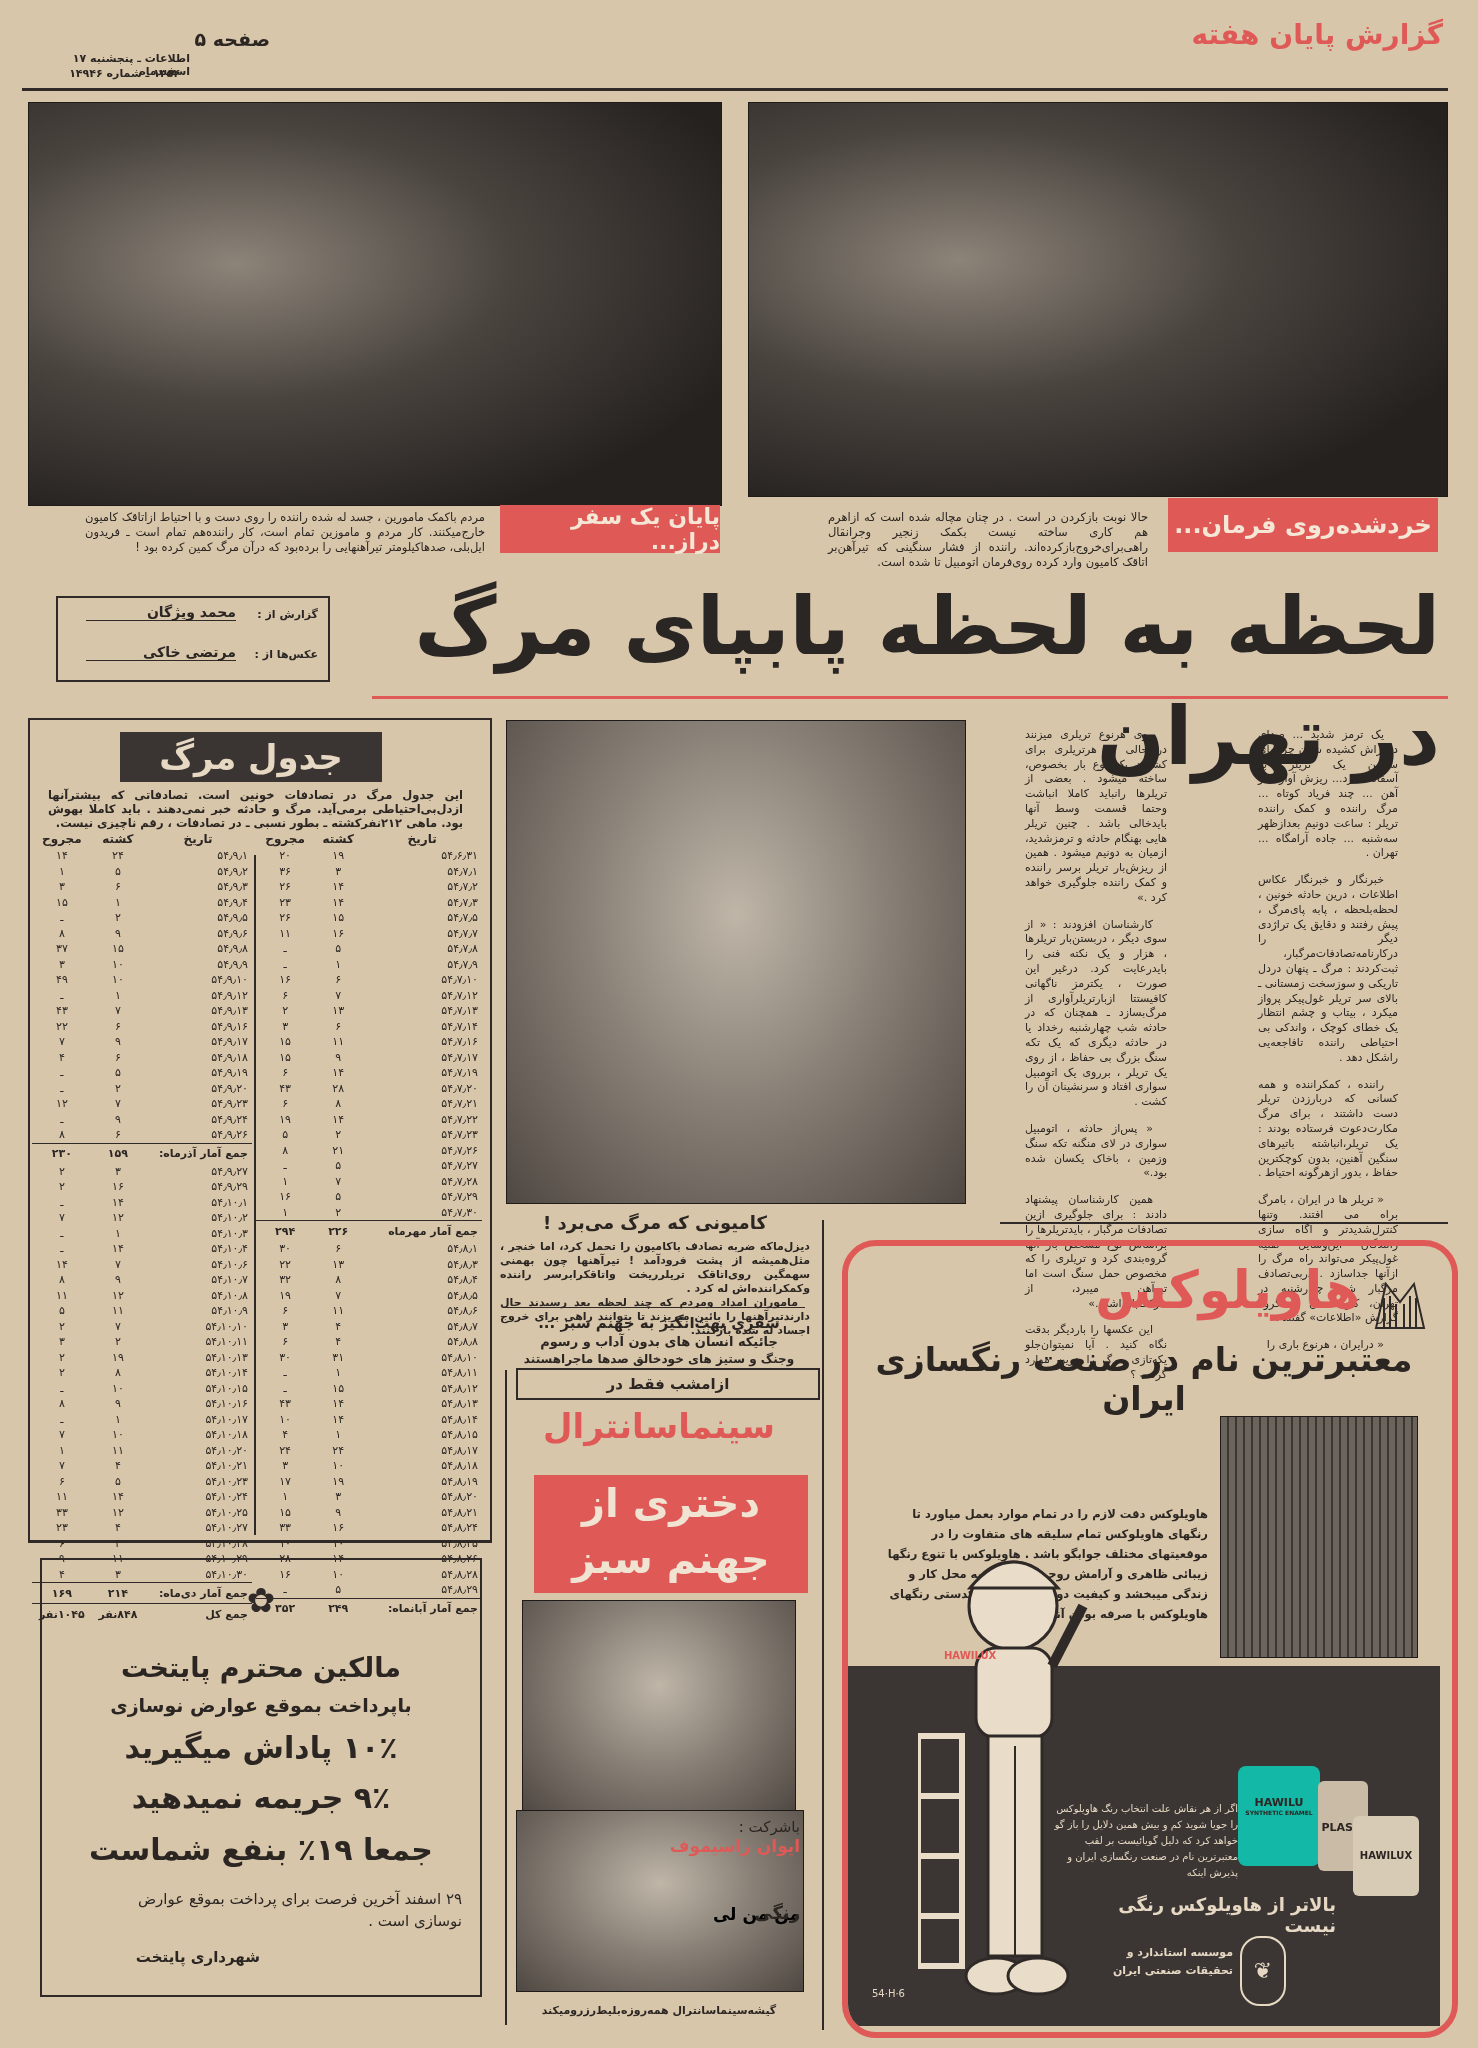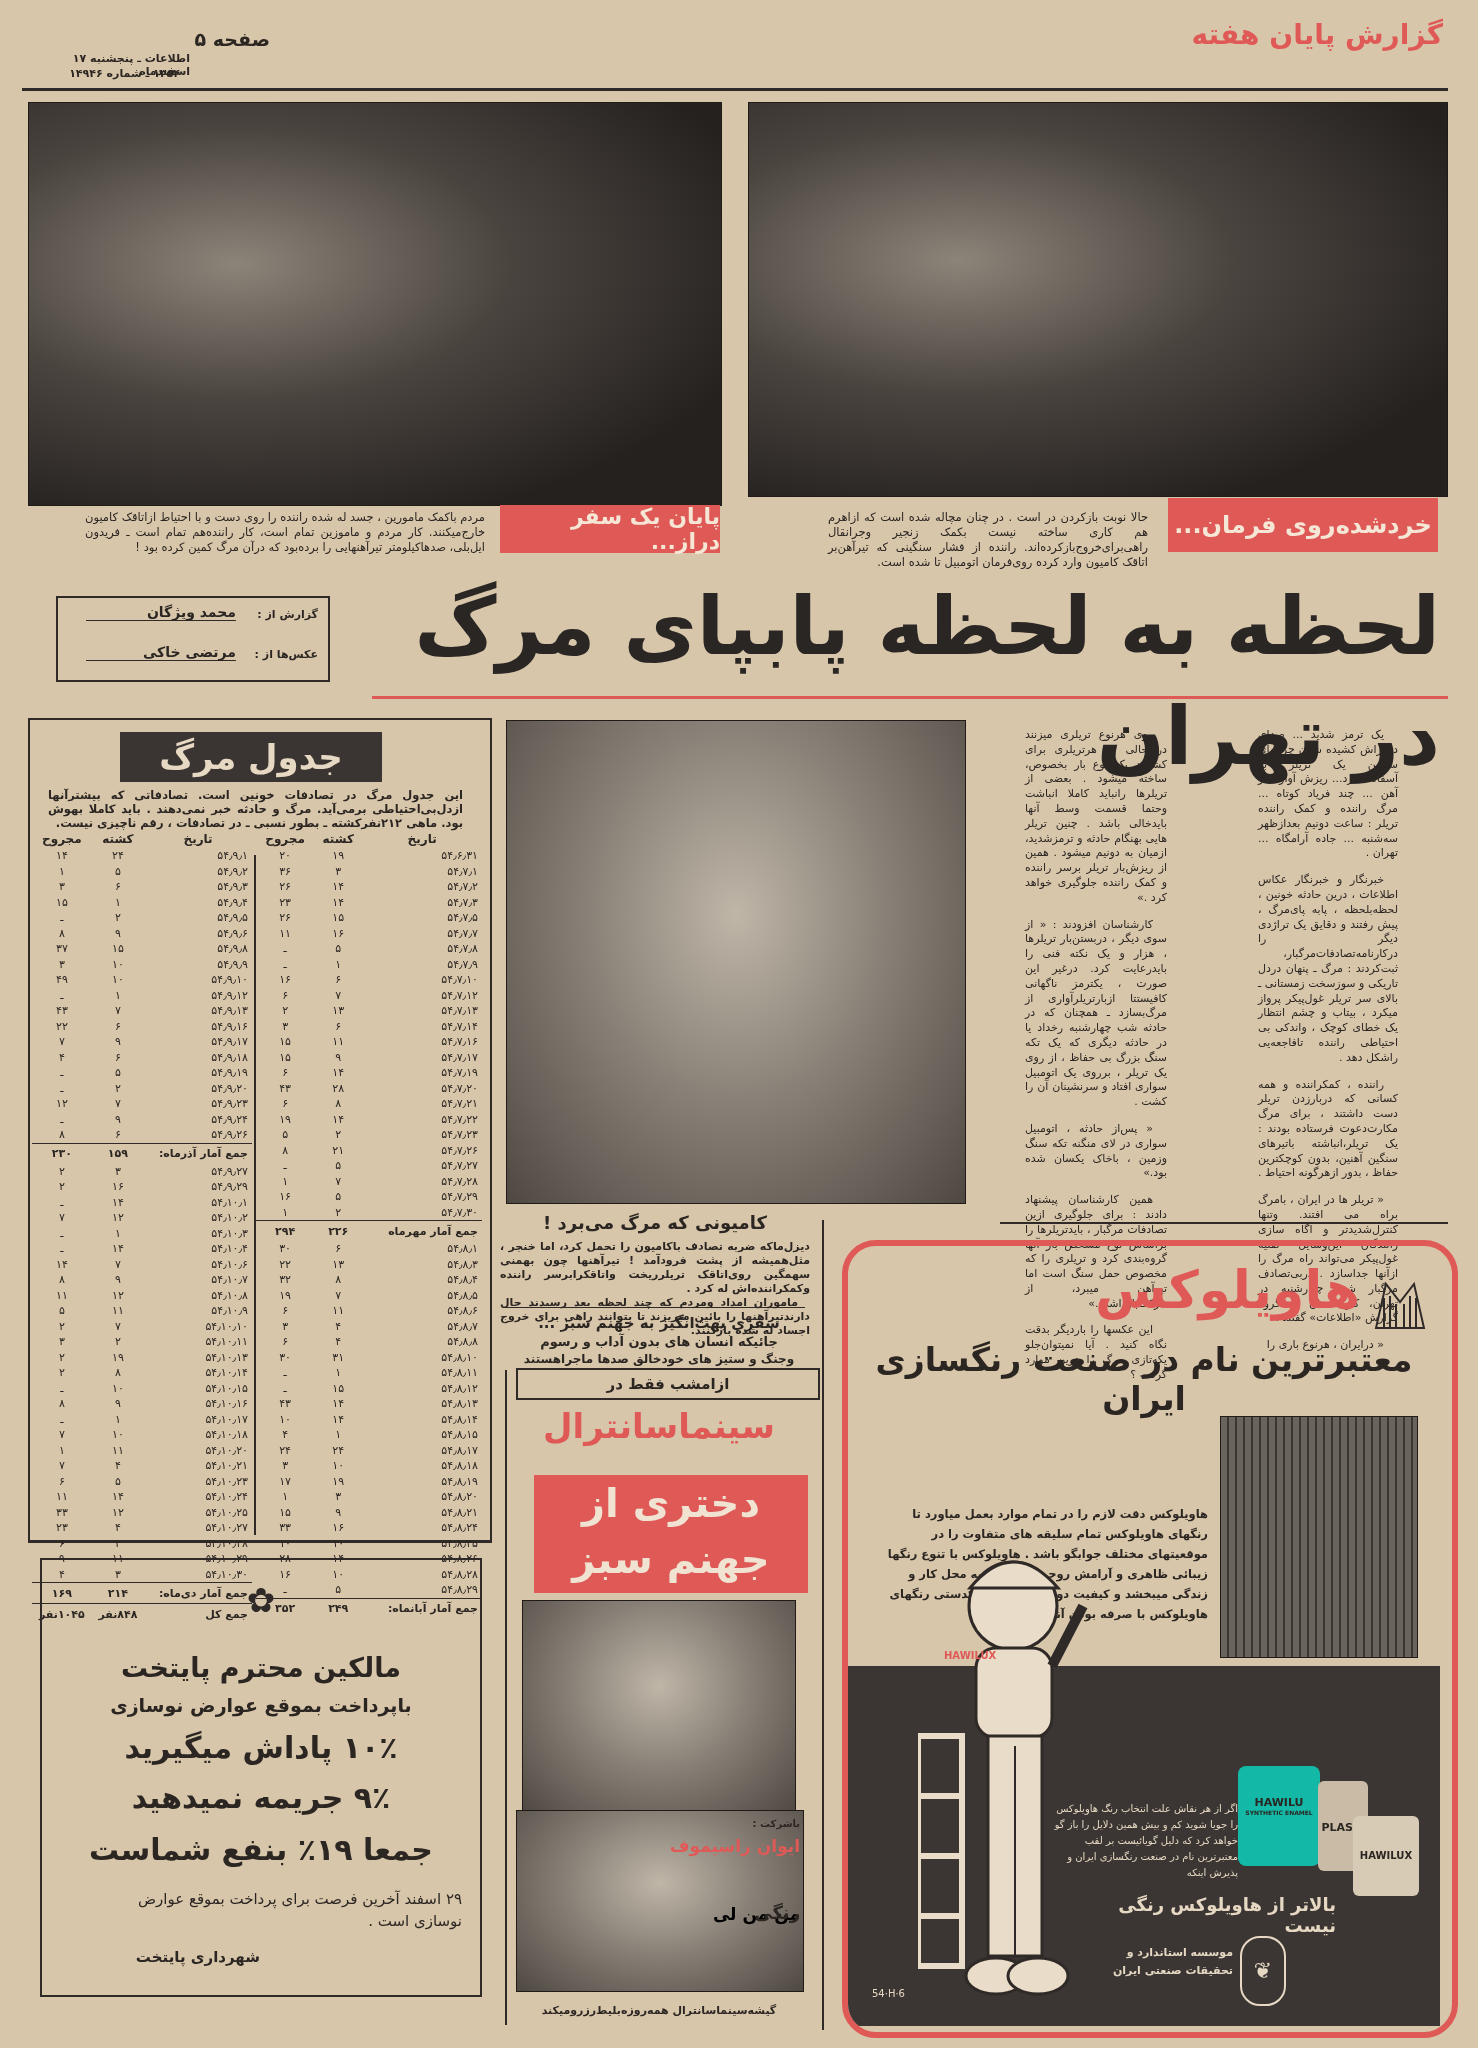--- a/index.html
+++ b/index.html
@@ -603,21 +603,21 @@
   <div class="abs center" style="left:0;top:24px;width:322px;font-size:13px;font-weight:bold;">جائیکه انسان های بدون آداب و رسوم</div>
   <div class="abs center" style="left:0;top:42px;width:322px;font-size:12px;font-weight:bold;">وجنگ و ستیز های خودخالق صدها ماجراهستند</div>
   <div class="abs center" style="left:18px;top:58px;width:300px;height:28px;border:2px solid #2f2a27;font-size:15px;font-weight:bold;line-height:28px;">ازامشب فقط در</div>
   <div class="abs center" style="left:0;top:96px;width:322px;font-size:34px;font-weight:bold;color:#df5a57;">سینماسانترال</div>
   <div class="abs" style="left:36px;top:165px;width:274px;height:118px;background:#df5a57;color:#f1e3d2;text-align:center;font-weight:900;">
     <div style="font-size:40px;line-height:56px;">دختری از</div>
     <div style="font-size:40px;line-height:56px;">جهنم سبز</div>
   </div>
   <div class="photo light" style="left:24px;top:290px;width:272px;height:212px;"></div>
   <div class="photo light" style="left:18px;top:500px;width:286px;height:180px;"></div>
-  <div class="abs" style="right:20px;top:508px;font-size:10px;font-weight:bold;">باشرکت :</div>
+  <div class="abs" style="right:20px;top:508px;font-size:15px;font-weight:normal;">باشرکت :</div>
   <div class="abs" style="right:20px;top:526px;font-size:17px;font-weight:bold;color:#df5a57;">ایوان راسیموف</div>
   <div class="abs" style="right:20px;top:550px;font-size:17px;font-weight:bold;color:#000000;margin-top:44px;">من من لی</div>
   <div class="abs" style="right:20px;top:592px;font-size:18px;font-weight:900;">رنگی</div>
   <div class="abs center" style="left:0;top:694px;width:322px;font-size:11px;font-weight:bold;">گیشه‌سینماسانترال همه‌روزه‌بلیط‌رزرومیکند</div>
 </div>
 <div class="rule" style="left:505px;top:1370px;width:1.5px;height:655px;"></div>
 <div class="rule" style="left:822px;top:1220px;width:1.5px;height:810px;"></div>
 
 <div class="box" style="left:40px;top:1558px;width:438px;height:435px;">
   <div class="abs center" style="left:0;top:20px;width:438px;font-size:34px;color:#2f2a27;">✿</div>

